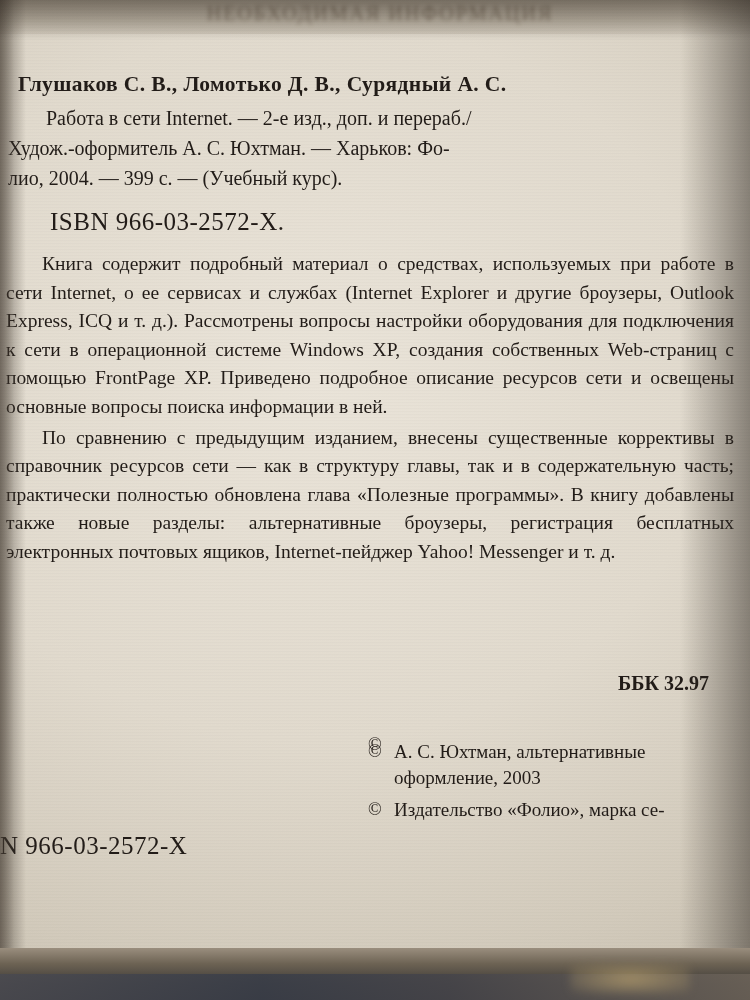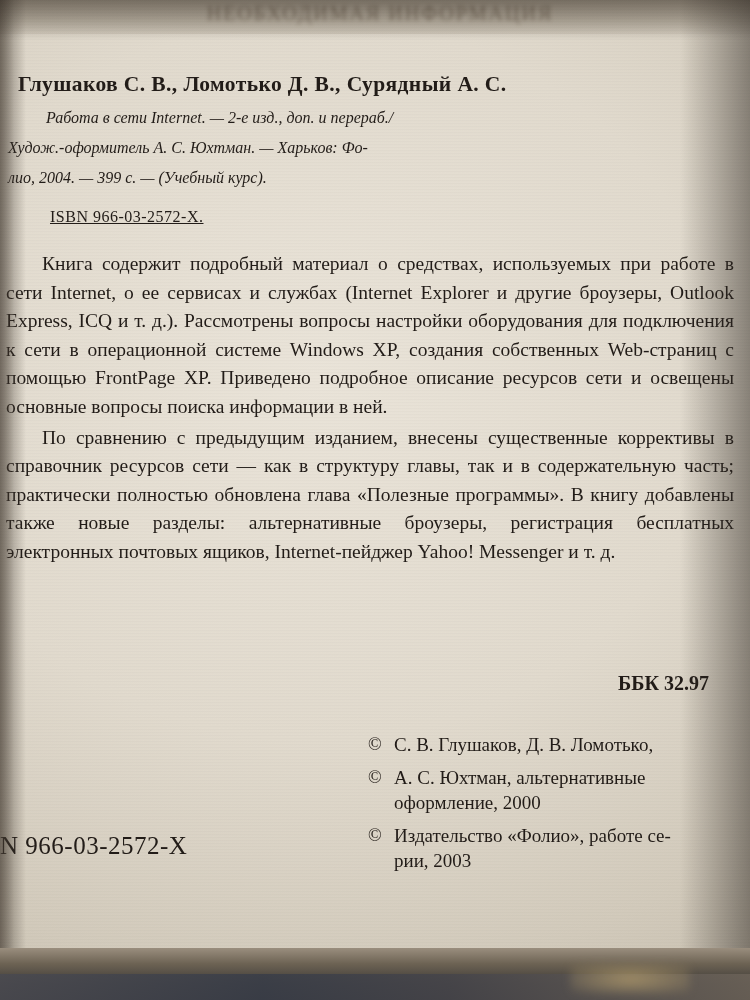--- a/index.html
+++ b/index.html
@@ -102,34 +102,32 @@
     font-size: 21.5px;
     font-weight: bold;
     letter-spacing: 0.4px;
     white-space: nowrap;
   }
   .imprint {
     position: absolute;
     left: 8px;
     top: 103px;
     width: 724px;
-    font-size: 16px;
+    font-size: 20px;
     line-height: 30px;
-    font-style: italic;
   }
   .imprint .l1 { text-indent: 38px; }
   .imprint .l2 { }
   .imprint .l3 { }
   .isbn-main {
     position: absolute;
     left: 50px;
     top: 208px;
-    font-size: 16px;
+    font-size: 25px;
     letter-spacing: 0.5px;
-    text-decoration: underline;
   }
   .annotation {
     position: absolute;
     left: 6px;
     top: 250px;
     width: 728px;
     font-size: 19.5px;
     line-height: 28.6px;
     text-align: justify;
   }
@@ -203,31 +201,29 @@
     <div class="annotation">
       <p class="para1"><span class="ind"></span><span>Книга содержит подробный материал о средствах, используемых при работе в сети Internet, о ее сервисах и службах (Internet Explorer и другие броузеры, Outlook Express, ICQ и т. д.). Рассмотрены вопросы настройки оборудования для подключения к сети в операционной системе Windows XP, создания собственных Web-страниц с помощью FrontPage XP. Приведено подробное описание ресурсов сети и освещены основные вопросы поиска информации в ней.</span></p>
       <p class="para2"><span class="ind"></span><span>По сравнению с предыдущим изданием, внесены существенные коррективы в справочник ресурсов сети — как в структуру главы, так и в содержательную часть; практически полностью обновлена глава «Полезные программы». В книгу добавлены также новые разделы: альтернативные броузеры, регистрация бесплатных электронных почтовых ящиков, Internet-пейджер Yahoo! Messenger и т. д.</span></p>
     </div>
 
     <div class="bbk">ББК 32.97</div>
 
     <div class="copyrights">
       <div class="row">
         <span class="c">©</span>
-        <div>С. В. Глушаков, Д. В. Ломотько,</div>
       </div>
       <div class="row">
         <span class="c">©</span>
         <div>А. С. Юхтман, альтернативные</div>
-        <div>оформление, 2000</div>
+        <div>оформление, 2003</div>
       </div>
       <div class="row">
         <span class="c">©</span>
-        <div>Издательство «Фолио», работе се-</div>
-        <div>рии, 2003</div>
+        <div>Издательство «Фолио», марка се-</div>
       </div>
     </div>
 
     <div class="isbn-bottom">N 966-03-2572-X</div>
   </div>
 
   <div id="left-curve"></div>
   <div id="shadow-left"></div>
   <div id="shadow-right"></div>
   <div id="shadow-top"></div>

